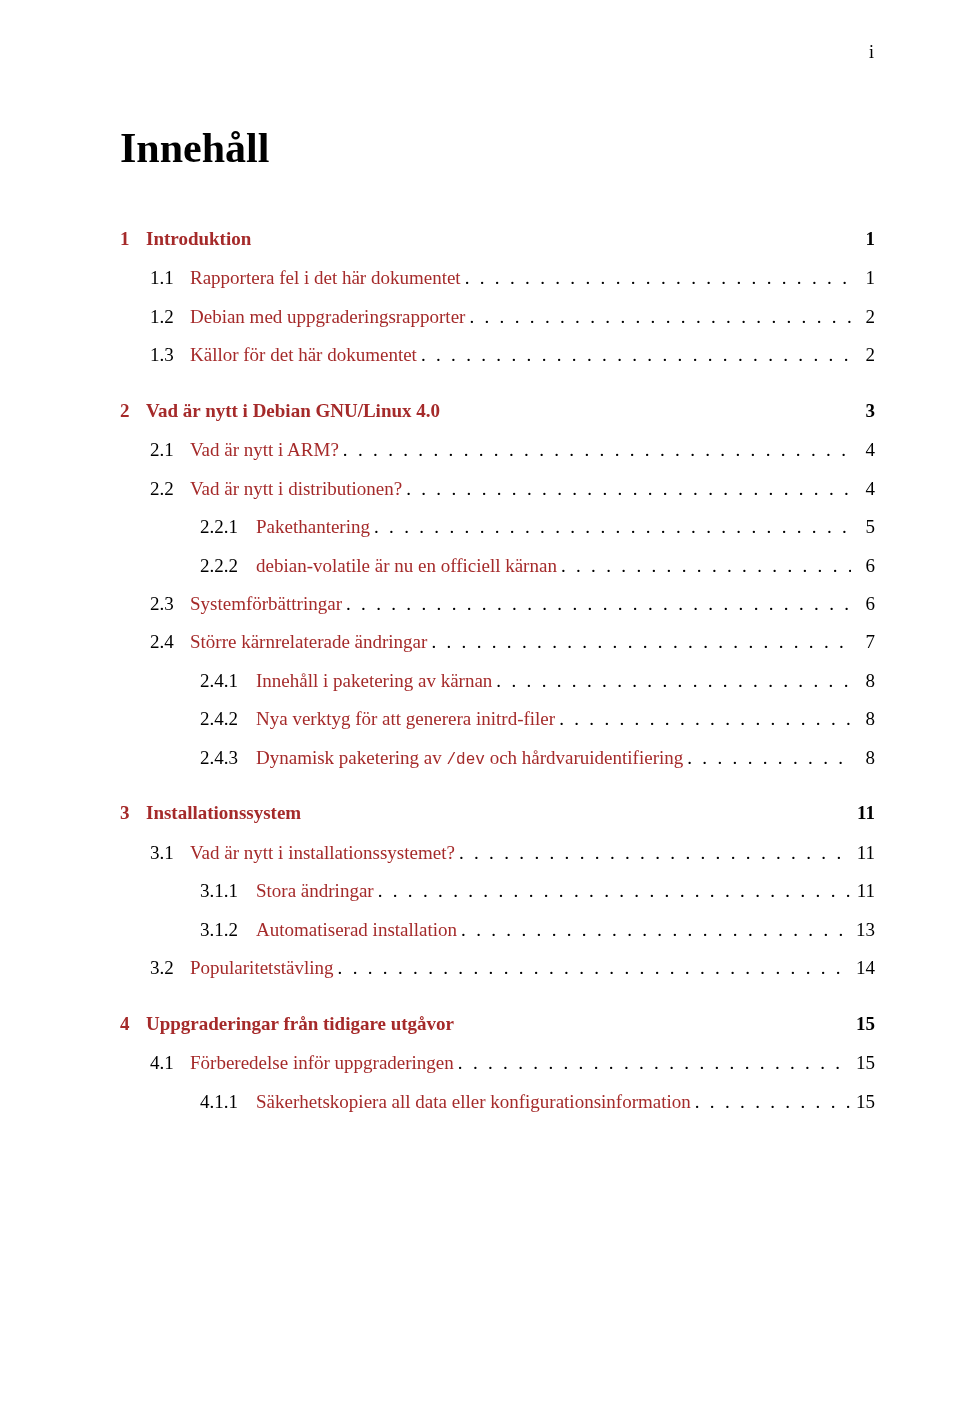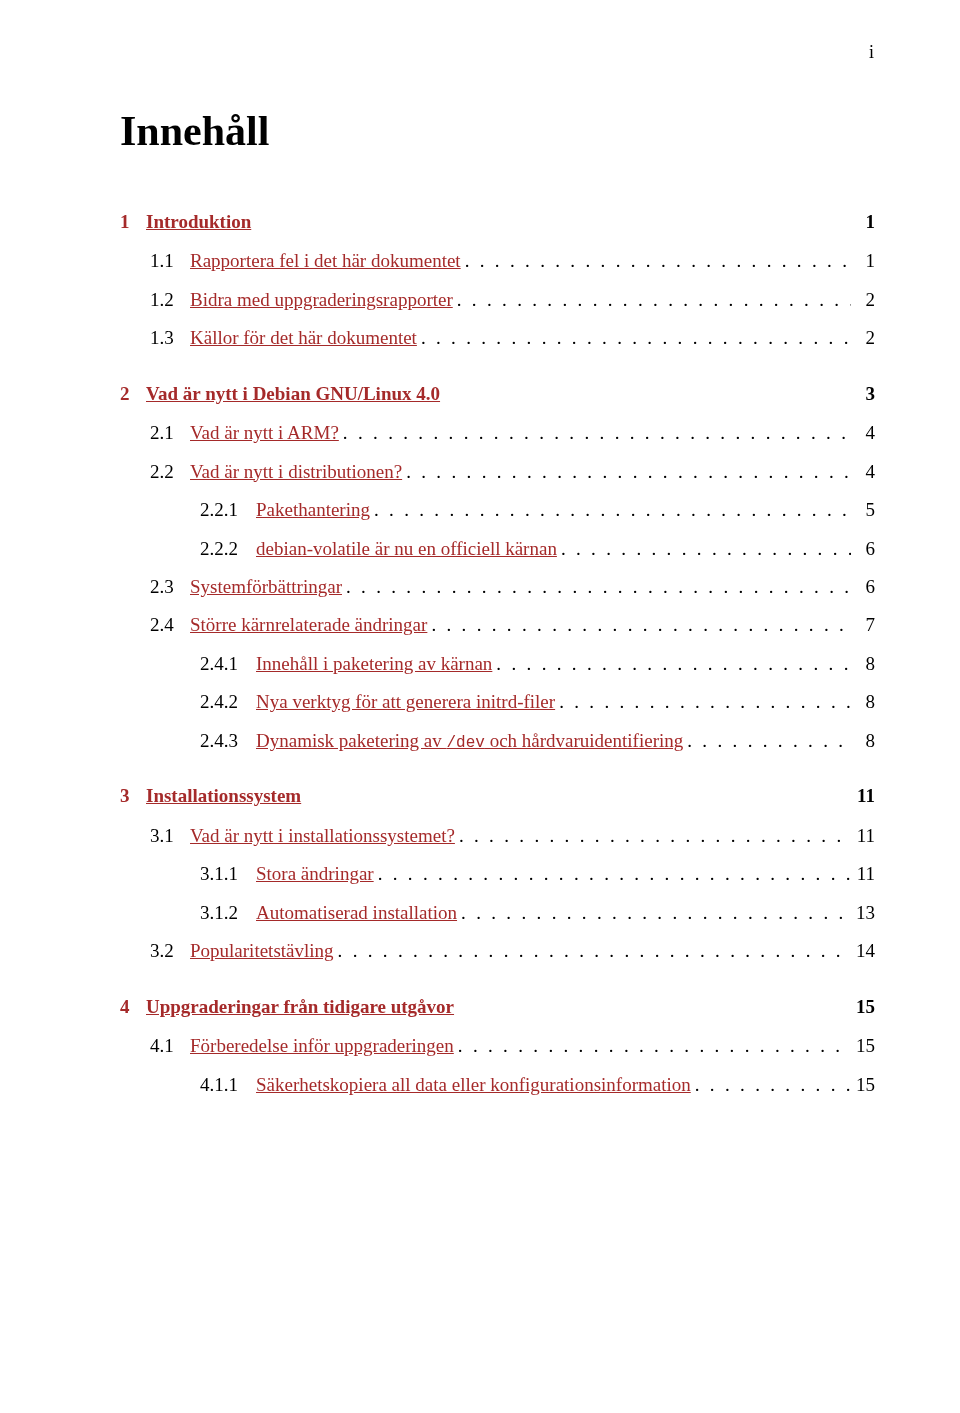--- a/index.html
+++ b/index.html
@@ -16,37 +16,36 @@
   }
   .page-number-top {
     position: absolute;
     top: 42px;
     right: 86px;
     font-size: 18px;
   }
   .toc-title {
     font-size: 42px;
     font-weight: bold;
-    margin-top: 27px;
+    margin-top: 44px;
     margin-bottom: 52px;
   }
   .toc-entry {
     display: flex;
     align-items: baseline;
     font-size: 19px;
     line-height: 1.55;
     margin-bottom: 9px;
   }
   .toc-num {
     display: inline-block;
     flex-shrink: 0;
   }
   .toc-label {
     flex-shrink: 0;
-    text-decoration: underline;
   }
   .toc-leader {
     flex: 1;
     overflow: hidden;
     white-space: nowrap;
     letter-spacing: 2.8px;
     padding: 0 4px;
     font-size: 19px;
   }
   .toc-page {
@@ -80,21 +79,21 @@
         <span class="toc-page bold">1</span>
       </div>
       <div class="toc-entry section">
         <span class="toc-num">1.1</span>
         <span class="toc-label link">Rapportera fel i det här dokumentet</span>
         <span class="toc-leader">. . . . . . . . . . . . . . . . . . . . . . . . . . . . . . . . . . . . . . . . . . . . . . . . . . . . . . . . . . . .</span>
         <span class="toc-page">1</span>
       </div>
       <div class="toc-entry section">
         <span class="toc-num">1.2</span>
-        <span class="toc-label link">Bidra med uppgraderingsrapporter</span>
+        <span class="toc-label link">Debian med uppgraderingsrapporter</span>
         <span class="toc-leader">. . . . . . . . . . . . . . . . . . . . . . . . . . . . . . . . . . . . . . . . . . . . . . . . . . . . . . . . . . . .</span>
         <span class="toc-page">2</span>
       </div>
       <div class="toc-entry section">
         <span class="toc-num">1.3</span>
         <span class="toc-label link">Källor för det här dokumentet</span>
         <span class="toc-leader">. . . . . . . . . . . . . . . . . . . . . . . . . . . . . . . . . . . . . . . . . . . . . . . . . . . . . . . . . . . .</span>
         <span class="toc-page">2</span>
       </div>
       <div class="toc-entry chapter">

